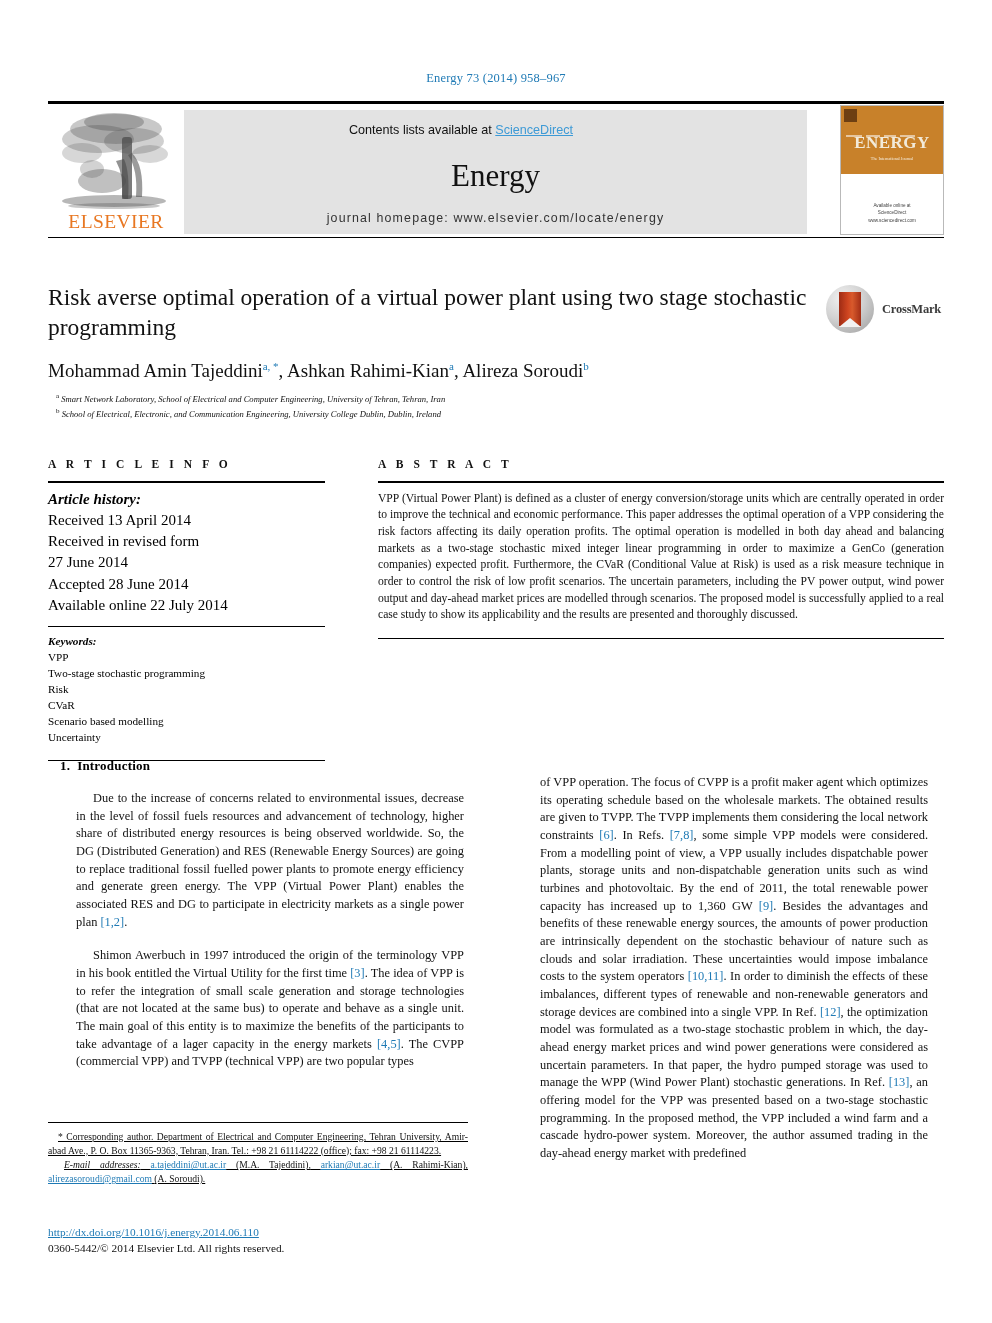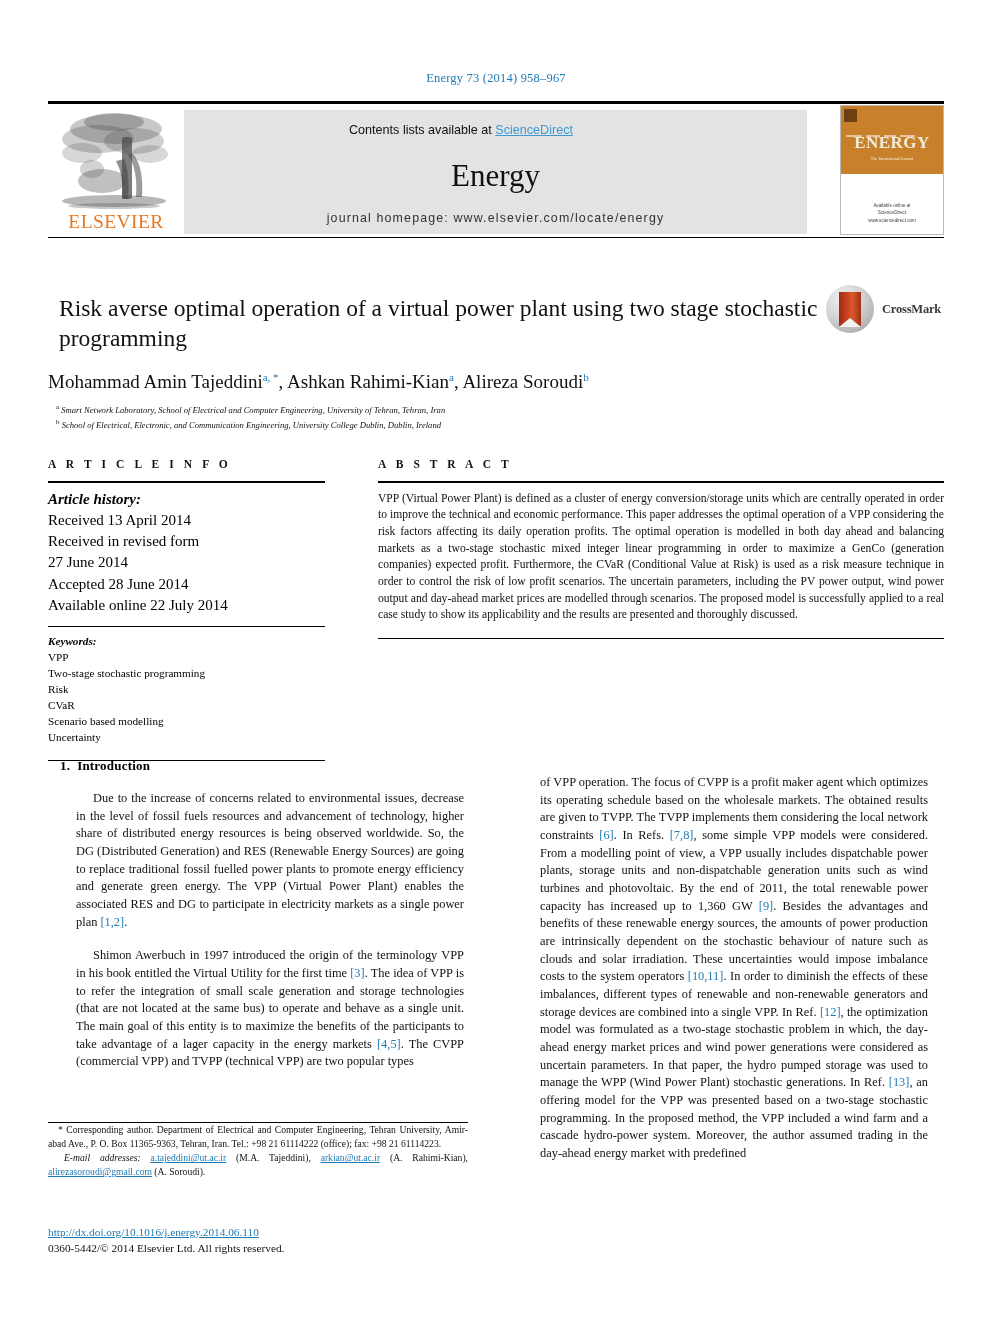--- a/index.html
+++ b/index.html
@@ -89,21 +89,21 @@
     position:absolute; left:0; bottom:9px; width:102px; text-align:center;
     font-size:4.6px; color:#444; line-height:1.7;
     font-family:"Liberation Sans", sans-serif;
   }
 
   
   .title-block { position:absolute; left:48px; top:283px; width:896px; }
   .article-title {
     width:760px; font-size:23.5px; line-height:1.27; color:#111;
     font-family:"Liberation Serif", serif; font-weight:normal;
-    margin:11px;
+    margin:0;
   }
   .crossmark {
     position:absolute; right:0; top:2px; width:118px; height:50px;
   }
   .cm-circle {
     position:absolute; left:0; top:0; width:48px; height:48px; border-radius:50%;
     background:radial-gradient(circle at 33% 28%, #f0f0f0 0%, #d2d2d2 45%, #9b9b9b 100%);
   }
   .cm-book {
     position:absolute; left:13px; top:7px; width:22px; height:34px;
@@ -168,21 +168,21 @@
   .para {
     font-size:12.4px; line-height:1.425; text-align:justify; margin:16px;
     text-indent:17px; color:#111;
   }
   .para + .para { margin-top:0; }
   .ref { color:#1f7ab5; }
 
   
   .footnote {
     position:absolute; left:48px; top:1122px; width:420px;
-    border-top:1px solid #000; 
+    border-top:1px solid #000; padding-top:7px;text-decoration:underline;
   }
   .footnote p {
     margin:0; font-size:9.6px; line-height:1.43; text-align:justify; color:#111;
   }
   .footnote p.fn1 { text-indent:10px; }
   .footnote p.fn2 { text-indent:16px; margin-top:1px; }
   .footnote .em { font-style:italic; }
   .link { color:#1f7ab5; }
 
   .doi-block { position:absolute; left:48px; top:1222px; width:430px; }

